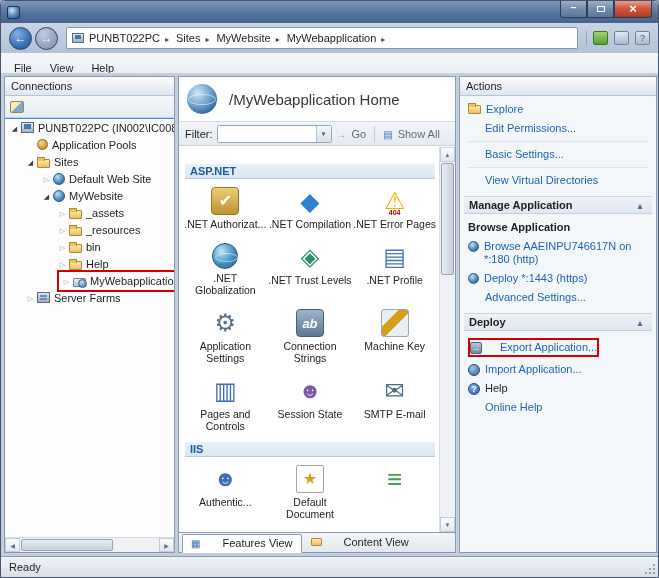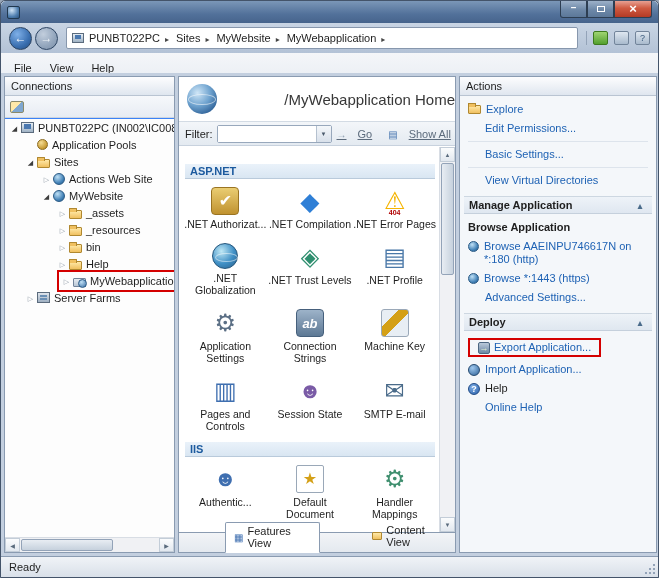--- a/index.html
+++ b/index.html
@@ -69,30 +69,30 @@
   .ti-farm::before{content:"";position:absolute;left:2px;top:2px;right:2px;height:2px;background:#6a8fb5;}
   .ti-farm::after{content:"";position:absolute;left:2px;bottom:2px;right:2px;height:2px;background:#6a8fb5;}
   .redbox{border:2px solid #d40000;padding:0 2px;display:inline-flex;align-items:center;}
   .hscroll{position:absolute;left:0;right:0;bottom:0;height:15px;background:#f0f1f4;border-top:1px solid #d8dde4;}
   .hs-btn{position:absolute;top:0;width:15px;height:14px;font-size:6px;color:#5a6b7d;display:flex;align-items:center;justify-content:center;background:linear-gradient(#fbfcfd,#e2e8ef);border:1px solid #c3cdd8;cursor:pointer;}
   .hs-btn.lft{left:0;} .hs-btn.rgt{right:0;}
   .hs-thumb{position:absolute;left:16px;top:1px;height:12px;width:92px;background:linear-gradient(#e8edf3,#c6d1dd);border:1px solid #93a3b8;border-radius:2px;cursor:grab;}
 
   
   .panel.center{left:177px;top:3px;width:278px;bottom:3px;}
-  .chead{position:absolute;left:0;right:0;top:0;height:44px;display:flex;align-items:center;padding-left:8px;background:#fff;justify-content:space-between;}
+  .chead{position:absolute;left:0;right:0;top:0;height:44px;display:flex;align-items:center;padding-left:8px;background:#fff;}
   .bigglobe{width:30px;height:30px;border-radius:50%;flex:none;background:radial-gradient(circle at 35% 30%,#cfe6f7,#6fa3cf 45%,#2f6298 80%,#24496f);position:relative;}
   .bigglobe::before{content:"";position:absolute;left:1px;top:10px;width:26px;height:9px;border:1px solid rgba(255,255,255,.55);border-radius:50%;}
   .ctitle{font-size:15px;color:#383838;margin-left:12px;white-space:nowrap;}
   .filterrow{position:absolute;left:0;right:0;top:44px;height:25px;background:linear-gradient(#f3f6f9,#e4eaf1);border-top:1px solid #d3dbe4;border-bottom:1px solid #c8d2de;display:flex;align-items:center;padding:0 6px;font-size:11px;color:#1e1e1e;}
   .filterlabel{margin-right:4px;}
   .combo{display:flex;align-items:center;height:18px;border:1px solid #98a8bc;background:#fff;border-radius:2px;}
   .combo input{width:98px;height:16px;border:none;outline:none;font-size:11px;padding:0 3px;font-family:"Liberation Sans",sans-serif;}
   .combo .drop{width:15px;height:16px;background:linear-gradient(#f4f7fa,#d8e0ea);border-left:1px solid #b5c1cf;display:flex;align-items:center;justify-content:center;font-size:6px;color:#4a5a6c;cursor:pointer;}
-  .toolbtn{display:flex;align-items:center;gap:11px;padding:2px 5px;color:#5c6b7c;cursor:pointer;white-space:nowrap;text-decoration:underline;}
+  .toolbtn{display:flex;align-items:center;gap:5px;padding:2px 5px;color:#5c6b7c;cursor:pointer;white-space:nowrap;}
   .toolbtn .arrowico::before{content:"→";color:#8a9aac;font-size:10px;}
   .toolbtn .listico::before{content:"▤";color:#4a78b0;font-size:10px;}
   .vdiv{width:1px;height:16px;background:#c3cdd8;margin:0 3px;}
   .features{position:absolute;left:0;right:0;top:69px;bottom:20px;background:#fff;overflow:hidden;padding:12px 18px 0 4px;}
   .gband{margin:6px 2px 8px 2px;padding:1px 5px;font-size:11px;font-weight:bold;color:#1c5a9e;background:linear-gradient(#eaf2fa,#d9e6f2);border-bottom:1px solid #b9cadb;}
   .fgrid{display:grid;grid-template-columns:repeat(3,1fr);row-gap:13px;justify-items:center;margin-bottom:10px;}
   .fcell{width:84px;text-align:center;cursor:pointer;}
   .fic{width:28px;height:28px;margin:0 auto 3px;display:flex;align-items:center;justify-content:center;position:relative;line-height:1;}
   .flabel{font-size:10.5px;line-height:12px;color:#1e1e1e;max-height:24px;overflow:hidden;}
   .fi-auth{background:linear-gradient(#eacd72,#c0922f);border:1px solid #9a7422;border-radius:4px;}
@@ -116,21 +116,21 @@
   .fi-defdoc::before{content:"★";color:#d4a017;font-size:16px;}
   .fi-handler::before{content:"⚙";color:#3f8f6f;font-size:24px;}
   .fi-httpresp::before{content:"≡";color:#3f9f4f;font-size:26px;font-weight:bold;}
   .fi-mime::before{content:"▦";color:#5b87b5;font-size:24px;}
   .fi-mod{background:linear-gradient(90deg,#4a9f4a 33%,#3f6fb0 33%,#3f6fb0 66%,#8a5ba6 66%);border:1px solid #46607c;border-radius:3px;}
   .vscroll{position:absolute;right:0;top:70px;bottom:20px;width:16px;background:#f0f1f4;border-left:1px solid #d8dde4;}
   .vs-btn{height:15px;display:flex;align-items:center;justify-content:center;font-size:6px;color:#5a6b7d;background:linear-gradient(#fbfcfd,#e2e8ef);border:1px solid #c3cdd8;cursor:pointer;}
   .vs-btn.dn{position:absolute;bottom:0;left:0;right:0;}
   .vs-thumb{position:absolute;left:1px;right:1px;top:16px;height:112px;background:linear-gradient(90deg,#e8edf3,#c6d1dd);border:1px solid #93a3b8;border-radius:2px;cursor:grab;}
   .tabsrow{position:absolute;left:0;right:0;bottom:0;height:20px;background:linear-gradient(#f2f4f7,#e4e9ef);border-top:1px solid #8a9bb1;display:flex;align-items:flex-end;padding-left:3px;}
-  .tab{display:flex;align-items:center;gap:4px;font-size:11px;color:#1e1e1e;padding:2px 8px 3px;cursor:pointer;border:1px solid transparent;margin-left:43px;}
+  .tab{display:flex;align-items:center;gap:22px;font-size:11px;color:#1e1e1e;padding:2px 8px 3px;cursor:pointer;border:1px solid transparent;}
   .tab.selected{background:#fff;border:1px solid #8a9bb1;border-bottom:1px solid #fff;margin-bottom:-1px;border-radius:2px 2px 0 0;}
   .tabico.grid::before{content:"▦";color:#3f6fb0;font-size:10px;}
   .tabico.cfold{width:11px;height:8px;background:linear-gradient(#ffe9a8,#f0c060);border:1px solid #b08830;border-radius:1px;display:inline-block;}
 
   
   .panel.right{left:458px;top:3px;width:198px;bottom:3px;background:#f4f7fa;}
   .actions-body{padding:4px 8px;font-size:11px;}
   .act{display:flex;align-items:flex-start;gap:5px;padding:3px 0;color:#1e62b4;cursor:pointer;line-height:13px;}
   .act.dark{color:#1e1e1e;}
   .act.boldtxt{font-weight:bold;}
@@ -141,21 +141,21 @@
   .chev::before{content:"▴";font-size:9px;color:#4a6b8a;}
   .ai{flex:none;position:relative;display:inline-block;}
   .ai-folder{width:13px;height:9px;background:linear-gradient(#ffe9a8,#f0c060);border:1px solid #b08830;border-radius:1px;margin-top:2px;}
   .ai-folder::before{content:"";position:absolute;top:-3px;left:-1px;width:6px;height:3px;background:#f0c060;border:1px solid #b08830;border-bottom:none;}
   .ai-globe{width:11px;height:11px;border-radius:50%;background:radial-gradient(circle at 35% 30%,#bfe0f5,#3f7fb5 65%,#2a5a85);border:1px solid #2a5a85;margin-top:1px;}
   .ai-export{width:12px;height:12px;border-radius:2px;background:linear-gradient(#b9c9da,#6d88a4);border:1px solid #4c6782;margin-top:1px;}
   .ai-export::before{content:"→";position:absolute;inset:0;display:flex;align-items:center;justify-content:center;color:#dff0d0;font-size:9px;}
   .ai-import{width:12px;height:12px;border-radius:50%;background:radial-gradient(circle at 35% 30%,#9fc8ee,#2f6298);border:1px solid #24496f;margin-top:1px;}
   .ai-help{width:12px;height:12px;border-radius:50%;background:radial-gradient(circle at 35% 30%,#7fb0e8,#2a5fa8);border:1px solid #1e4a86;margin-top:1px;}
   .ai-help::before{content:"?";position:absolute;inset:0;display:flex;align-items:center;justify-content:center;color:#fff;font-size:9px;font-weight:bold;}
-  .redbox2{display:inline-flex;align-items:center;gap:4px;border:2px solid #d40000;padding:1px 8px;}
+  .redbox2{display:inline-flex;align-items:center;gap:18px;border:2px solid #d40000;padding:1px 0;}
 
   
   .statusbar{position:absolute;left:0;right:0;bottom:0;height:21px;background:linear-gradient(#f0f3f7,#d9e0e9);border-top:1px solid #8a9bb1;display:flex;align-items:center;padding-left:8px;font-size:11px;color:#1e1e1e;}
   .grip{position:absolute;right:3px;bottom:3px;width:12px;height:12px;}
   .grip::before{content:"";position:absolute;right:0;bottom:0;width:2px;height:2px;background:#93a3b8;box-shadow:-4px 0 #93a3b8,-8px 0 #93a3b8,0 -4px #93a3b8,-4px -4px #93a3b8,0 -8px #93a3b8;}
 </style>
 </head>
 <body>
 
 <div class="window">
@@ -213,21 +213,21 @@
           <span>Application Pools</span>
         </div>
         <div class="trow l1">
           <span class="exp expd"></span>
           <span class="ticon ti-folder"></span>
           <span>Sites</span>
         </div>
         <div class="trow l2">
           <span class="exp colla"></span>
           <span class="ticon ti-globe"></span>
-          <span>Actions Web Site</span>
+          <span>Default Web Site</span>
         </div>
         <div class="trow l2">
           <span class="exp expd"></span>
           <span class="ticon ti-globe"></span>
           <span>MyWebsite</span>
         </div>
         <div class="trow l3">
           <span class="exp colla"></span>
           <span class="ticon ti-folder"></span>
           <span>_assets</span>
@@ -346,24 +346,20 @@
         <div class="fgrid">
           <div class="fcell">
             <span class="fic fi-authc"></span>
             <div class="flabel">Authentic...</div>
           </div>
           <div class="fcell">
             <span class="fic fi-defdoc"></span>
             <div class="flabel">Default Document</div>
           </div>
           <div class="fcell">
-            <span class="fic fi-handler"></span>
-            <div class="flabel">Handler Mappings</div>
-          </div>
-          <div class="fcell">
             <span class="fic fi-httpresp"></span>
 
           </div>
           <div class="fcell">
             <span class="fic fi-mime"></span>
 
           </div>
           <div class="fcell">
             <span class="fic fi-mod"></span>
 
@@ -414,21 +410,21 @@
         </div>
         <div class="act dark boldtxt">
           <span>Browse Application</span>
         </div>
         <div class="act">
           <span class="ai ai-globe"></span>
           <span class="alabel">Browse AAEINPU746617N on *:180 (http)</span>
         </div>
         <div class="act">
           <span class="ai ai-globe"></span>
-          <span class="alabel">Browse *:1443 (https)</span>
+          <span class="alabel">Deploy *:1443 (https)</span>
         </div>
         <div class="act indent">
           <span class="alabel">Advanced Settings...</span>
         </div>
 
         <div class="aband">
           <span>Deploy</span>
           <span class="chev"></span>
         </div>
         <div class="act">

